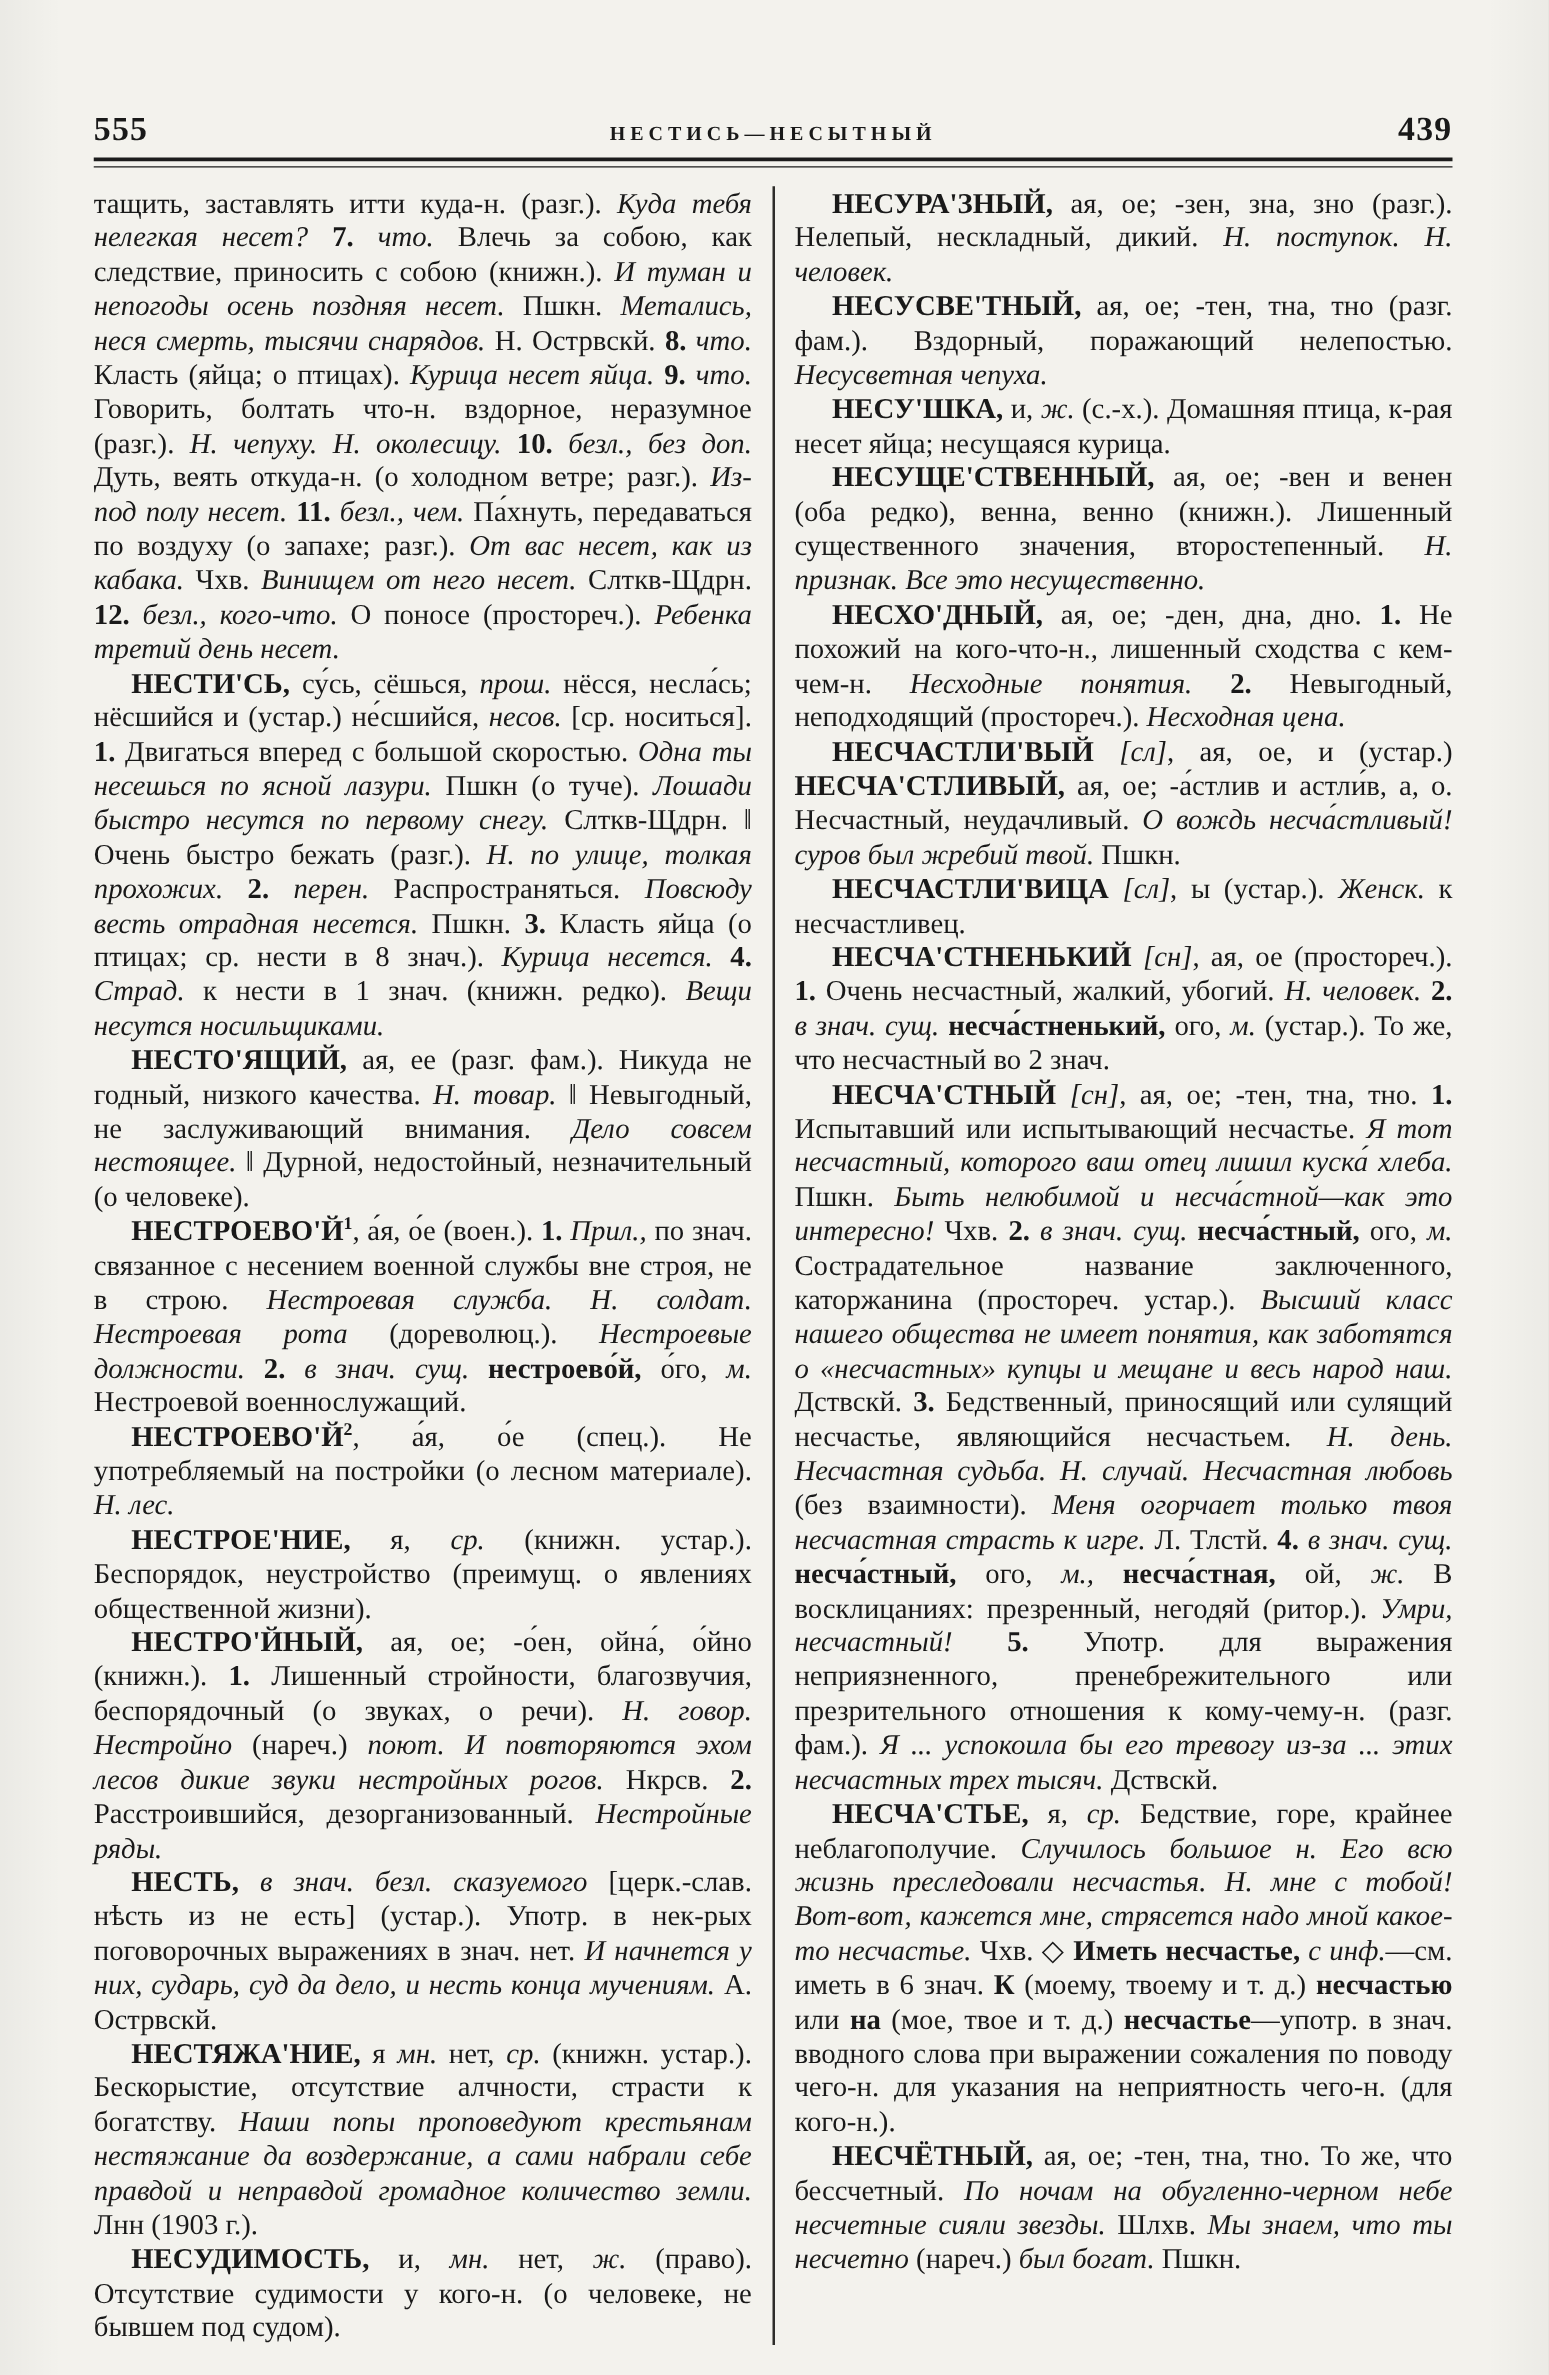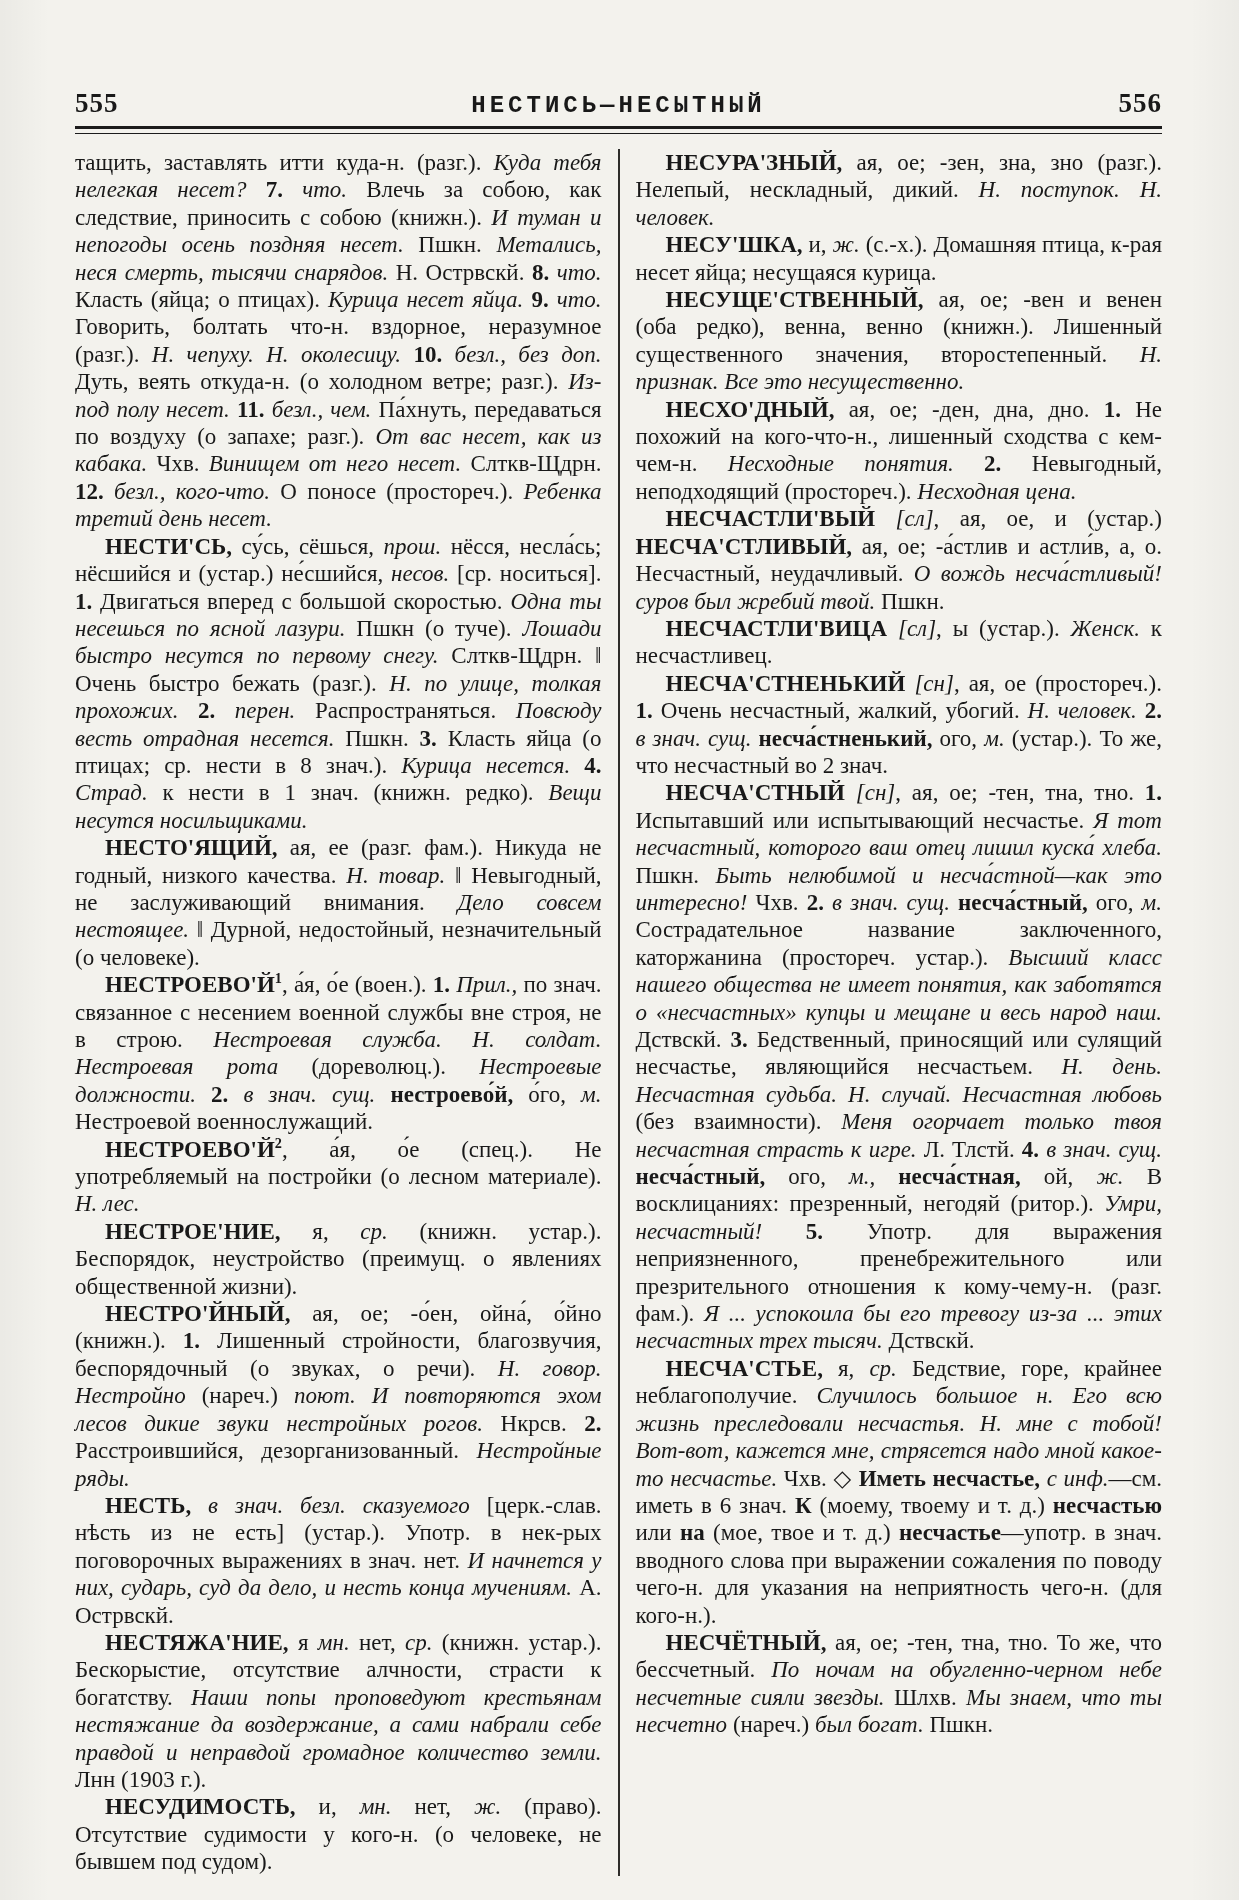--- a/index.html
+++ b/index.html
@@ -13,21 +13,21 @@
     box-sizing:border-box;
     padding:88px 77px 0 75px;
     font-family:"Liberation Serif","DejaVu Serif",serif;
     color:#191919;
     overflow:hidden;
   }
   .pagehead{
     display:flex;justify-content:space-between;align-items:baseline;
   }
   .pnum{font-weight:700;font-size:27px;letter-spacing:1px;}
-  .running{font-weight:700;font-size:24px;letter-spacing:4px;font-family:Liberation Mono, monospace;}
+  .running{font-weight:700;font-size:16px;letter-spacing:4px;}
   .rule{
     margin-top:7px;height:4px;
     border-top:3px solid #1c1c1c;
     border-bottom:1px solid #1c1c1c;
   }
   .cols{display:flex;margin-top:15px;align-items:stretch;}
   .col{
     flex:1 1 0;
     font-size:23px;
     line-height:27.4px;
@@ -40,39 +40,40 @@
   .seg-i{font-style:italic;}
   .seg-s{font-weight:700;font-size:0.62em;vertical-align:super;line-height:0;}
 </style>
 </head>
 <body>
 
 <div class="page">
   <div class="pagehead">
     <span class="pnum">555</span>
     <span class="running">НЕСТИСЬ—НЕСЫТНЫЙ</span>
-    <span class="pnum">556</span>
+    <span class="pnum">439</span>
   </div>
   <div class="rule"></div>
   <div class="cols">
     <div class="col">
         <p class="para"><span class="seg-n">тащить, заставлять итти куда-н. (разг.). </span><span class="seg-i">Куда тебя нелегкая несет? </span><span class="seg-b">7. </span><span class="seg-i">что. </span><span class="seg-n">Влечь за собою, как следствие, приносить с собою (книжн.). </span><span class="seg-i">И туман и непогоды осень поздняя несет. </span><span class="seg-n">Пшкн. </span><span class="seg-i">Метались, неся смерть, тысячи снарядов. </span><span class="seg-n">Н. Острвскй. </span><span class="seg-b">8. </span><span class="seg-i">что. </span><span class="seg-n">Класть (яйца; о птицах). </span><span class="seg-i">Курица несет яйца. </span><span class="seg-b">9. </span><span class="seg-i">что. </span><span class="seg-n">Говорить, болтать что-н. вздорное, неразумное (разг.). </span><span class="seg-i">Н. чепуху. Н. околесицу. </span><span class="seg-b">10. </span><span class="seg-i">безл., без доп. </span><span class="seg-n">Дуть, веять откуда-н. (о холодном ветре; разг.). </span><span class="seg-i">Из-под полу несет. </span><span class="seg-b">11. </span><span class="seg-i">безл., чем. </span><span class="seg-n">Па́хнуть, передаваться по воздуху (о запахе; разг.). </span><span class="seg-i">От вас несет, как из кабака. </span><span class="seg-n">Чхв. </span><span class="seg-i">Винищем от него несет. </span><span class="seg-n">Слткв-Щдрн. </span><span class="seg-b">12. </span><span class="seg-i">безл., кого-что. </span><span class="seg-n">О поносе (простореч.). </span><span class="seg-i">Ребенка третий день несет.</span></p>
         <p class="para indent"><span class="seg-b">НЕСТИ'СЬ, </span><span class="seg-n">су́сь, сёшься, </span><span class="seg-i">прош. </span><span class="seg-n">нёсся, несла́сь; нёсшийся и (устар.) не́сшийся, </span><span class="seg-i">несов. </span><span class="seg-n">[ср. носиться]. </span><span class="seg-b">1. </span><span class="seg-n">Двигаться вперед с большой скоростью. </span><span class="seg-i">Одна ты несешься по ясной лазури. </span><span class="seg-n">Пшкн (о туче). </span><span class="seg-i">Лошади быстро несутся по первому снегу. </span><span class="seg-n">Слткв-Щдрн. ‖ Очень быстро бежать (разг.). </span><span class="seg-i">Н. по улице, толкая прохожих. </span><span class="seg-b">2. </span><span class="seg-i">перен. </span><span class="seg-n">Распространяться. </span><span class="seg-i">Повсюду весть отрадная несется. </span><span class="seg-n">Пшкн. </span><span class="seg-b">3. </span><span class="seg-n">Класть яйца (о птицах; ср. нести в 8 знач.). </span><span class="seg-i">Курица несется. </span><span class="seg-b">4. </span><span class="seg-i">Страд. </span><span class="seg-n">к нести в 1 знач. (книжн. редко). </span><span class="seg-i">Вещи несутся носильщиками.</span></p>
         <p class="para indent"><span class="seg-b">НЕСТО'ЯЩИЙ, </span><span class="seg-n">ая, ее (разг. фам.). Никуда не годный, низкого качества. </span><span class="seg-i">Н. товар. </span><span class="seg-n">‖ Невыгодный, не заслуживающий внимания. </span><span class="seg-i">Дело совсем нестоящее. </span><span class="seg-n">‖ Дурной, недостойный, незначительный (о человеке).</span></p>
         <p class="para indent"><span class="seg-b">НЕСТРОЕВО'Й</span><span class="seg-s">1</span><span class="seg-n">, а́я, о́е (воен.). </span><span class="seg-b">1. </span><span class="seg-i">Прил., </span><span class="seg-n">по знач. связанное с несением военной службы вне строя, не в строю. </span><span class="seg-i">Нестроевая служба. Н. солдат. Нестроевая рота </span><span class="seg-n">(дореволюц.). </span><span class="seg-i">Нестроевые должности. </span><span class="seg-b">2. </span><span class="seg-i">в знач. сущ. </span><span class="seg-b">нестроево́й, </span><span class="seg-n">о́го, </span><span class="seg-i">м. </span><span class="seg-n">Нестроевой военнослужащий.</span></p>
         <p class="para indent"><span class="seg-b">НЕСТРОЕВО'Й</span><span class="seg-s">2</span><span class="seg-n">, а́я, о́е (спец.). Не употребляемый на постройки (о лесном материале). </span><span class="seg-i">Н. лес.</span></p>
         <p class="para indent"><span class="seg-b">НЕСТРОЕ'НИЕ, </span><span class="seg-n">я, </span><span class="seg-i">ср. </span><span class="seg-n">(книжн. устар.). Беспорядок, неустройство (преимущ. о явлениях общественной жизни).</span></p>
         <p class="para indent"><span class="seg-b">НЕСТРО'ЙНЫЙ, </span><span class="seg-n">ая, ое; -о́ен, ойна́, о́йно (книжн.). </span><span class="seg-b">1. </span><span class="seg-n">Лишенный стройности, благозвучия, беспорядочный (о звуках, о речи). </span><span class="seg-i">Н. говор. Нестройно </span><span class="seg-n">(нареч.) </span><span class="seg-i">поют. И повторяются эхом лесов дикие звуки нестройных рогов. </span><span class="seg-n">Нкрсв. </span><span class="seg-b">2. </span><span class="seg-n">Расстроившийся, дезорганизованный. </span><span class="seg-i">Нестройные ряды.</span></p>
         <p class="para indent"><span class="seg-b">НЕСТЬ, </span><span class="seg-i">в знач. безл. сказуемого </span><span class="seg-n">[церк.-слав. нѣсть из не есть] (устар.). Употр. в нек-рых поговорочных выражениях в знач. нет. </span><span class="seg-i">И начнется у них, сударь, суд да дело, и несть конца мучениям. </span><span class="seg-n">А. Острвскй.</span></p>
         <p class="para indent"><span class="seg-b">НЕСТЯЖА'НИЕ, </span><span class="seg-n">я </span><span class="seg-i">мн. </span><span class="seg-n">нет, </span><span class="seg-i">ср. </span><span class="seg-n">(книжн. устар.). Бескорыстие, отсутствие алчности, страсти к богатству. </span><span class="seg-i">Наши попы проповедуют крестьянам нестяжание да воздержание, а сами набрали себе правдой и неправдой громадное количество земли. </span><span class="seg-n">Лнн (1903 г.).</span></p>
         <p class="para indent"><span class="seg-b">НЕСУДИМОСТЬ, </span><span class="seg-n">и, </span><span class="seg-i">мн. </span><span class="seg-n">нет, </span><span class="seg-i">ж. </span><span class="seg-n">(право). Отсутствие судимости у кого-н. (о человеке, не бывшем под судом).</span></p>
       </div>
     <div class="divider"></div>
     <div class="col">
         <p class="para indent"><span class="seg-b">НЕСУРА'ЗНЫЙ, </span><span class="seg-n">ая, ое; -зен, зна, зно (разг.). Нелепый, нескладный, дикий. </span><span class="seg-i">Н. поступок. Н. человек.</span></p>
+        <p class="para indent"><span class="seg-b">НЕСУСВЕ'ТНЫЙ, </span><span class="seg-n">ая, ое; -тен, тна, тно (разг. фам.). Вздорный, поражающий нелепостью. </span><span class="seg-i">Несусветная чепуха.</span></p>
         <p class="para indent"><span class="seg-b">НЕСУ'ШКА, </span><span class="seg-n">и, </span><span class="seg-i">ж. </span><span class="seg-n">(с.-х.). Домашняя птица, к-рая несет яйца; несущаяся курица.</span></p>
         <p class="para indent"><span class="seg-b">НЕСУЩЕ'СТВЕННЫЙ, </span><span class="seg-n">ая, ое; -вен и венен (оба редко), венна, венно (книжн.). Лишенный существенного значения, второстепенный. </span><span class="seg-i">Н. признак. Все это несущественно.</span></p>
         <p class="para indent"><span class="seg-b">НЕСХО'ДНЫЙ, </span><span class="seg-n">ая, ое; -ден, дна, дно. </span><span class="seg-b">1. </span><span class="seg-n">Не похожий на кого-что-н., лишенный сходства с кем-чем-н. </span><span class="seg-i">Несходные понятия. </span><span class="seg-b">2. </span><span class="seg-n">Невыгодный, неподходящий (простореч.). </span><span class="seg-i">Несходная цена.</span></p>
         <p class="para indent"><span class="seg-b">НЕСЧАСТЛИ'ВЫЙ </span><span class="seg-i">[сл]</span><span class="seg-n">, ая, ое, и (устар.) </span><span class="seg-b">НЕСЧА'СТЛИВЫЙ, </span><span class="seg-n">ая, ое; -а́стлив и астли́в, а, о. Несчастный, неудачливый. </span><span class="seg-i">О вождь несча́стливый! суров был жребий твой. </span><span class="seg-n">Пшкн.</span></p>
         <p class="para indent"><span class="seg-b">НЕСЧАСТЛИ'ВИЦА </span><span class="seg-i">[сл]</span><span class="seg-n">, ы (устар.). </span><span class="seg-i">Женск. </span><span class="seg-n">к несчастливец.</span></p>
         <p class="para indent"><span class="seg-b">НЕСЧА'СТНЕНЬКИЙ </span><span class="seg-i">[сн]</span><span class="seg-n">, ая, ое (простореч.). </span><span class="seg-b">1. </span><span class="seg-n">Очень несчастный, жалкий, убогий. </span><span class="seg-i">Н. человек. </span><span class="seg-b">2. </span><span class="seg-i">в знач. сущ. </span><span class="seg-b">несча́стненький, </span><span class="seg-n">ого, </span><span class="seg-i">м. </span><span class="seg-n">(устар.). То же, что несчастный во 2 знач.</span></p>
         <p class="para indent"><span class="seg-b">НЕСЧА'СТНЫЙ </span><span class="seg-i">[сн]</span><span class="seg-n">, ая, ое; -тен, тна, тно. </span><span class="seg-b">1. </span><span class="seg-n">Испытавший или испытывающий несчастье. </span><span class="seg-i">Я тот несчастный, которого ваш отец лишил куска́ хлеба. </span><span class="seg-n">Пшкн. </span><span class="seg-i">Быть нелюбимой и несча́стной—как это интересно! </span><span class="seg-n">Чхв. </span><span class="seg-b">2. </span><span class="seg-i">в знач. сущ. </span><span class="seg-b">несча́стный, </span><span class="seg-n">ого, </span><span class="seg-i">м. </span><span class="seg-n">Сострадательное название заключенного, каторжанина (простореч. устар.). </span><span class="seg-i">Высший класс нашего общества не имеет понятия, как заботятся о «несчастных» купцы и мещане и весь народ наш. </span><span class="seg-n">Дствскй. </span><span class="seg-b">3. </span><span class="seg-n">Бедственный, приносящий или сулящий несчастье, являющийся несчастьем. </span><span class="seg-i">Н. день. Несчастная судьба. Н. случай. Несчастная любовь </span><span class="seg-n">(без взаимности). </span><span class="seg-i">Меня огорчает только твоя несчастная страсть к игре. </span><span class="seg-n">Л. Тлстй. </span><span class="seg-b">4. </span><span class="seg-i">в знач. сущ. </span><span class="seg-b">несча́стный, </span><span class="seg-n">ого, </span><span class="seg-i">м., </span><span class="seg-b">несча́стная, </span><span class="seg-n">ой, </span><span class="seg-i">ж. </span><span class="seg-n">В восклицаниях: презренный, негодяй (ритор.). </span><span class="seg-i">Умри, несчастный! </span><span class="seg-b">5. </span><span class="seg-n">Употр. для выражения неприязненного, пренебрежительного или презрительного отношения к кому-чему-н. (разг. фам.). </span><span class="seg-i">Я ... успокоила бы его тревогу из-за ... этих несчастных трех тысяч. </span><span class="seg-n">Дствскй.</span></p>
         <p class="para indent"><span class="seg-b">НЕСЧА'СТЬЕ, </span><span class="seg-n">я, </span><span class="seg-i">ср. </span><span class="seg-n">Бедствие, горе, крайнее неблагополучие. </span><span class="seg-i">Случилось большое н. Его всю жизнь преследовали несчастья. Н. мне с тобой! Вот-вот, кажется мне, стрясется надо мной какое-то несчастье. </span><span class="seg-n">Чхв. ◇ </span><span class="seg-b">Иметь несчастье, </span><span class="seg-i">с инф.</span><span class="seg-n">—см. иметь в 6 знач. </span><span class="seg-b">К </span><span class="seg-n">(моему, твоему и т. д.) </span><span class="seg-b">несчастью </span><span class="seg-n">или </span><span class="seg-b">на </span><span class="seg-n">(мое, твое и т. д.) </span><span class="seg-b">несчастье</span><span class="seg-n">—употр. в знач. вводного слова при выражении сожаления по поводу чего-н. для указания на неприятность чего-н. (для кого-н.).</span></p>
         <p class="para indent"><span class="seg-b">НЕСЧЁТНЫЙ, </span><span class="seg-n">ая, ое; -тен, тна, тно. То же, что бессчетный. </span><span class="seg-i">По ночам на обугленно-черном небе несчетные сияли звезды. </span><span class="seg-n">Шлхв. </span><span class="seg-i">Мы знаем, что ты несчетно </span><span class="seg-n">(нареч.) </span><span class="seg-i">был богат. </span><span class="seg-n">Пшкн.</span></p>
       </div>

